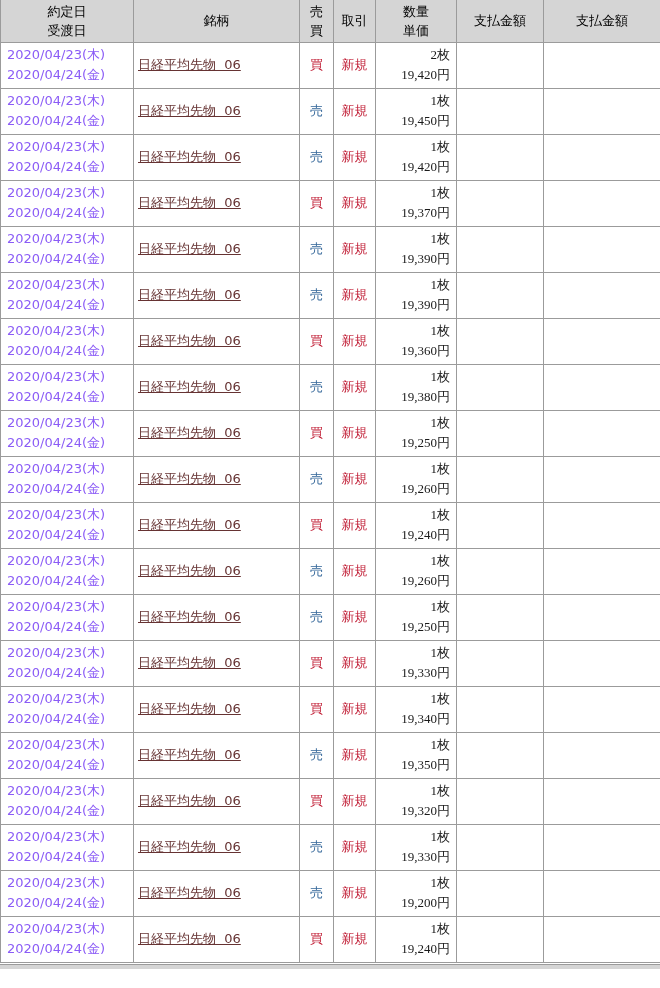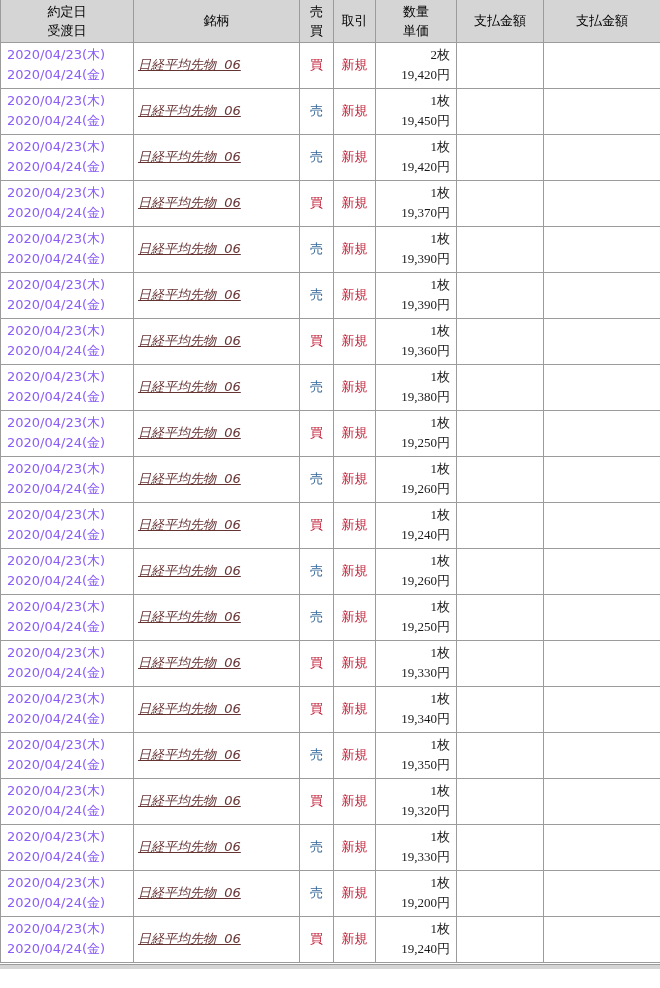--- a/index.html
+++ b/index.html
@@ -27,21 +27,21 @@
   thead th{
     border-top:none;
     background:var(--header-bg);
     font-weight:normal;color:#000;
     height:42px;text-align:center;line-height:19px;font-size:13px;
   }
   tbody tr{height:46px;background:#ffffff;}
   td.c-date{padding-left:6px;line-height:20px;color:#8b5cf6;text-align:left;}
   td.c-name{padding-left:4px;text-align:left;}
   a.name-link{
-    color:var(--link);text-decoration:underline;white-space:pre;cursor:pointer;font-style:italic;
+    color:var(--link);text-decoration:underline;white-space:pre;cursor:pointer;
   }
   td.c-side{text-align:center;}
   td.c-side .buy{color:var(--buy);}
   td.c-side .sell{color:var(--sell);}
   td.c-trade{text-align:center;color:var(--trade);margin-top:13px;}
   td.c-qty{text-align:right;padding-right:6px;line-height:20px;color:#1a1a1a;font-family:Liberation Serif, serif;}
   td.c-pay,td.c-receive{background:#ffffff;}
   .bottom-strip{
     width:660px;height:5px;margin-top:1px;background:var(--header-bg);
     border-top:1px solid var(--border);

